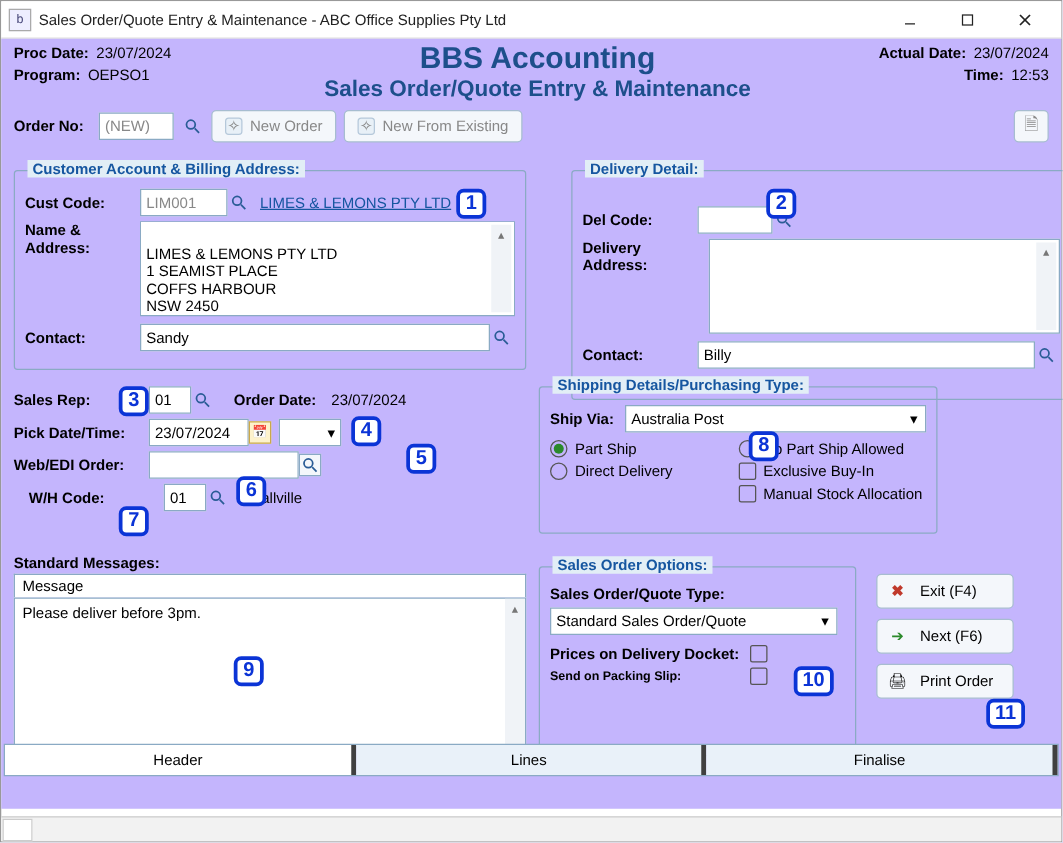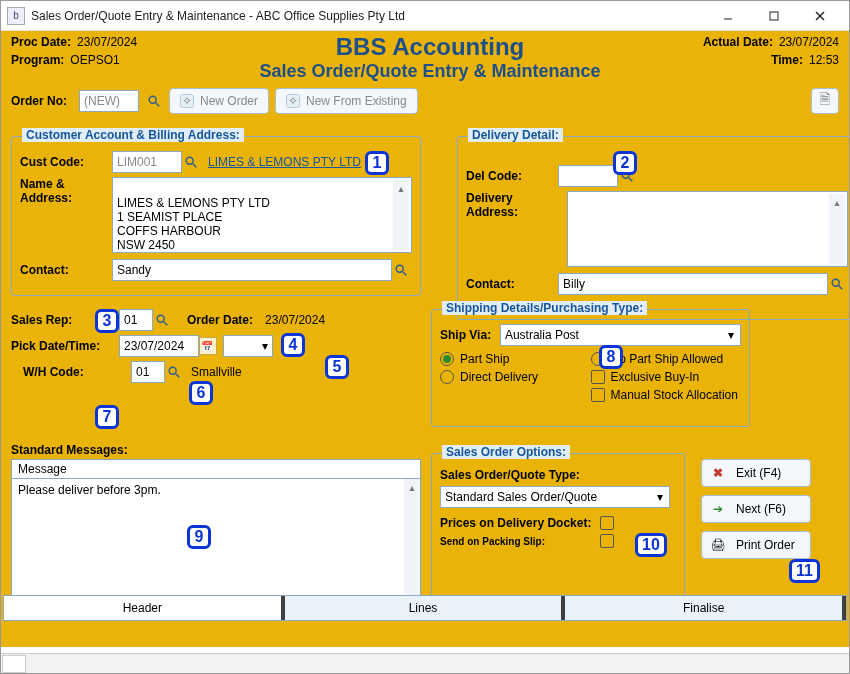--- a/index.html
+++ b/index.html
@@ -2,21 +2,21 @@
 <html><head>
 <meta charset="utf-8">
 <style>
   * { box-sizing: border-box; font-family: "Segoe UI", Tahoma, Arial, sans-serif; }
   html, body { margin:0; padding:0; background:#fff; }
   .window { width:850px; height:674px; border:1px solid #999; background:#fff; position:relative; }
   .titlebar { height:30px; background:#fff; border-bottom:1px solid #ddd; display:flex; align-items:center; padding:0 6px; }
   .titlebar .tb-icon { width:18px; height:18px; border:1px solid #aaa; background:#eef; margin-right:6px; font-size:10px; display:flex; align-items:center; justify-content:center; color:#447; }
   .titlebar .tb-title { font-size:12px; color:#222; flex:1; }
   .titlebar .win-ctrl { width:46px; height:30px; display:flex; align-items:center; justify-content:center; font-size:13px; }
-  .client { background:#eab308; height:616px; width:100%; position:relative; padding:4px 10px 0 10px; }
+  .client { background:#c4b5fd; height:616px; width:100%; position:relative; padding:4px 10px 0 10px; }
   .hdr-row { display:flex; align-items:center; font-size:12px; }
   .hdr-lbl { font-weight:bold; margin-right:6px; }
   .hdr-val { margin-right:20px; }
   .app-title { color:#1d4f8b; font-weight:bold; font-size:24px; text-align:center; }
   .app-sub { color:#1d4f8b; font-weight:bold; font-size:18px; text-align:center; }
   .top-info { display:flex; justify-content:space-between; align-items:flex-start; }
   .order-row { display:flex; align-items:center; margin-top:6px; gap:6px; font-size:12px; }
   .input { background:#fff; border:1px solid #8aaac4; height:22px; padding:0 4px; font-size:12px; display:flex; align-items:center; }
   .input.readonly { color:#888; }
   .btn { background:#f4f7fb; border:1px solid #a7bdd0; height:26px; padding:0 10px; display:flex; align-items:center; gap:6px; font-size:12px; color:#888; border-radius:4px; }
@@ -229,20 +229,32 @@
             <span>23/07/2024</span>
           </div>
         <span class="date-icon">📅</span>
         <span style="width:6px"></span>
         <div class="input" style="width:50px; position:relative;">
           <span></span>
           <span style="position:absolute; right:4px;">▾</span>
         </div>
       </div>
       <div class="field-row">
+        <span class="field-lbl" style="width:108px;">Web/EDI Order:</span>
+        <div class="input" style="width:120px;">
+            <span></span>
+          </div>
+        <span class="lookup-icon" style="border:1px solid #8aaac4; background:#f4f7fb;">
+            <svg viewBox="0 0 16 16">
+              <circle cx="6.5" cy="6.5" r="4" fill="none" stroke="#2a5c96" stroke-width="1.6"></circle>
+              <line x1="10" y1="10" x2="14" y2="14" stroke="#2a5c96" stroke-width="1.6"></line>
+            </svg>
+          </span>
+      </div>
+      <div class="field-row">
         <span class="field-lbl" style="width:108px;margin-left:12px;">W/H Code:</span>
         <div class="input" style="width:34px;">
             <span>01</span>
           </div>
         <span class="lookup-icon">
             <svg viewBox="0 0 16 16">
               <circle cx="6.5" cy="6.5" r="4" fill="none" stroke="#2a5c96" stroke-width="1.6"></circle>
               <line x1="10" y1="10" x2="14" y2="14" stroke="#2a5c96" stroke-width="1.6"></line>
             </svg>
           </span>

